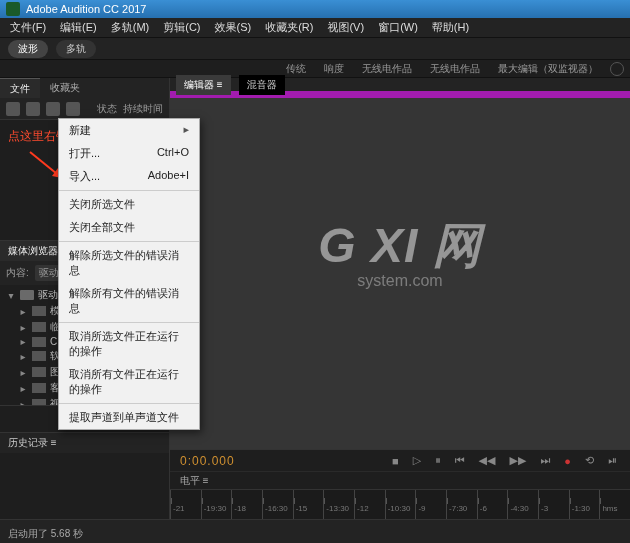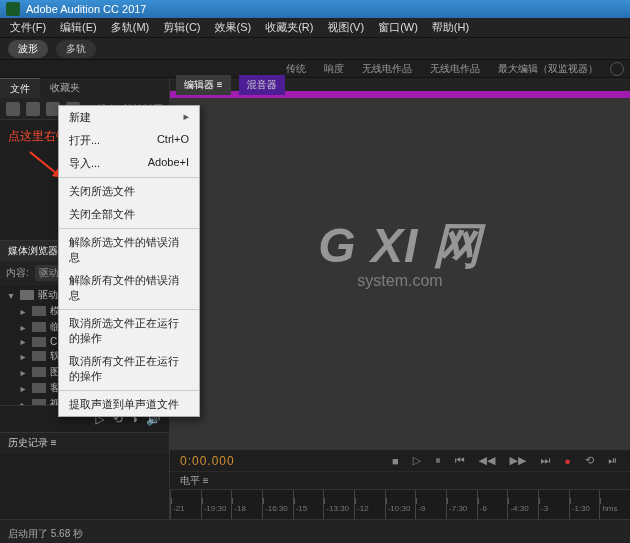--- a/index.html
+++ b/index.html
@@ -19,21 +19,21 @@
 .panel-tabs { display:flex; background:#232323; height:20px; align-items:center; font-size:10px; }
 .panel-tabs .ptab { padding:3px 10px; color:#aaa; }
 .panel-tabs .ptab.active { background:#2a2a2a; color:#eee; border-top:1px solid #555; }
 .files-toolbar { height:22px; display:flex; align-items:center; padding:0 6px; gap:6px; background:#232323; border-bottom:1px solid #333; }
 .files-toolbar .ticon { width:14px; height:14px; display:inline-block; background:#555; border-radius:2px; }
 .files-toolbar .spacer { flex:1; }
 .files-toolbar .lbl { font-size:10px; color:#999; }
 .files-empty { flex:0 0 120px; padding:8px; position:relative; }
 .red-hint { color:#ff4b2e; font-size:12px; }
 .arrow { position:absolute; left:28px; top:30px; }
-.context-menu { position:absolute; left:58px; top:105px; width:142px; background:#f1f1f1; color:#222; border:1px solid #aaa; box-shadow:2px 3px 8px rgba(0,0,0,.5); font-size:11px; z-index:50; }
+.context-menu { position:absolute; left:58px; top:118px; width:142px; background:#f1f1f1; color:#222; border:1px solid #aaa; box-shadow:2px 3px 8px rgba(0,0,0,.5); font-size:11px; z-index:50; }
 .context-menu .row { display:flex; justify-content:space-between; padding:4px 10px; }
 .context-menu hr { border:none; border-top:1px solid #ccc; margin:2px 0; }
 .context-menu .arrow-r::after { content:"▸"; color:#555; }
 .media-browser { border-top:1px solid #333; }
 .media-browser .hdr { display:flex; background:#232323; font-size:10px; }
 .media-browser .hdr span { padding:3px 8px; color:#aaa; }
 .media-browser .hdr span.active { background:#2a2a2a; color:#eee; }
 .media-toolbar { display:flex; align-items:center; padding:4px 6px; gap:6px; background:#232323; font-size:10px; color:#999; }
 .media-toolbar .drop { background:#333; padding:1px 4px; border-radius:2px; }
 .media-toolbar .spacer { flex:1; }
@@ -41,21 +41,21 @@
 .tree-row { display:flex; align-items:center; gap:4px; padding:1px 2px; }
 .tree-row .tw { color:#888; width:10px; text-align:center; }
 .tree-row .folder { width:14px; height:10px; background:#6a6a6a; border-radius:1px; display:inline-block; }
 .tree-row.lvl1 { padding-left:14px; }
 .tree-row .hd { width:14px; height:10px; background:#555; display:inline-block; }
 .transport-mini { display:flex; justify-content:flex-end; gap:8px; padding:6px 8px; color:#aaa; font-size:12px; border-top:1px solid #333; }
 .history { border-top:1px solid #333; }
 .history .hdr { background:#232323; padding:3px 8px; font-size:10px; color:#ccc; }
 .right-col { flex:1; display:flex; flex-direction:column; background:#1a1a1a; }
 .editor-tabs { height:20px; background:#232323; display:flex; align-items:center; font-size:10px; padding:0 6px; gap:8px; border-bottom:7px solid #a21caf; }
-.editor-tabs .etab { padding:3px 8px; color:#ccc; background:#4c1d95; }
+.editor-tabs .etab { padding:3px 8px; color:#ccc; background:#000000; }
 .editor-tabs .etab.active { background:#3a3a3a; color:#fff; }
 .editor-area { flex:1; background:#353535; position:relative; }
 .watermark { position:absolute; left:50%; top:44%; transform:translate(-50%,-50%); text-align:center; }
 .watermark .big { font-size:48px; font-weight:bold; color:rgba(230,230,230,.55); font-style:italic; letter-spacing:1px; }
 .watermark .sub { font-size:16px; color:rgba(210,210,210,.45); margin-top:-6px; }
 .timecode-row { height:22px; background:#1e1e1e; border-top:1px solid #333; display:flex; align-items:center; padding:0 10px; gap:8px; }
 .timecode { color:#d09030; font-size:12px; letter-spacing:1px; }
 .timecode-row .spacer { flex:1; }
 .timecode-row .tctl { color:#888; font-size:11px; padding:0 3px; }
 .timecode-row .rec { color:#c33; }

